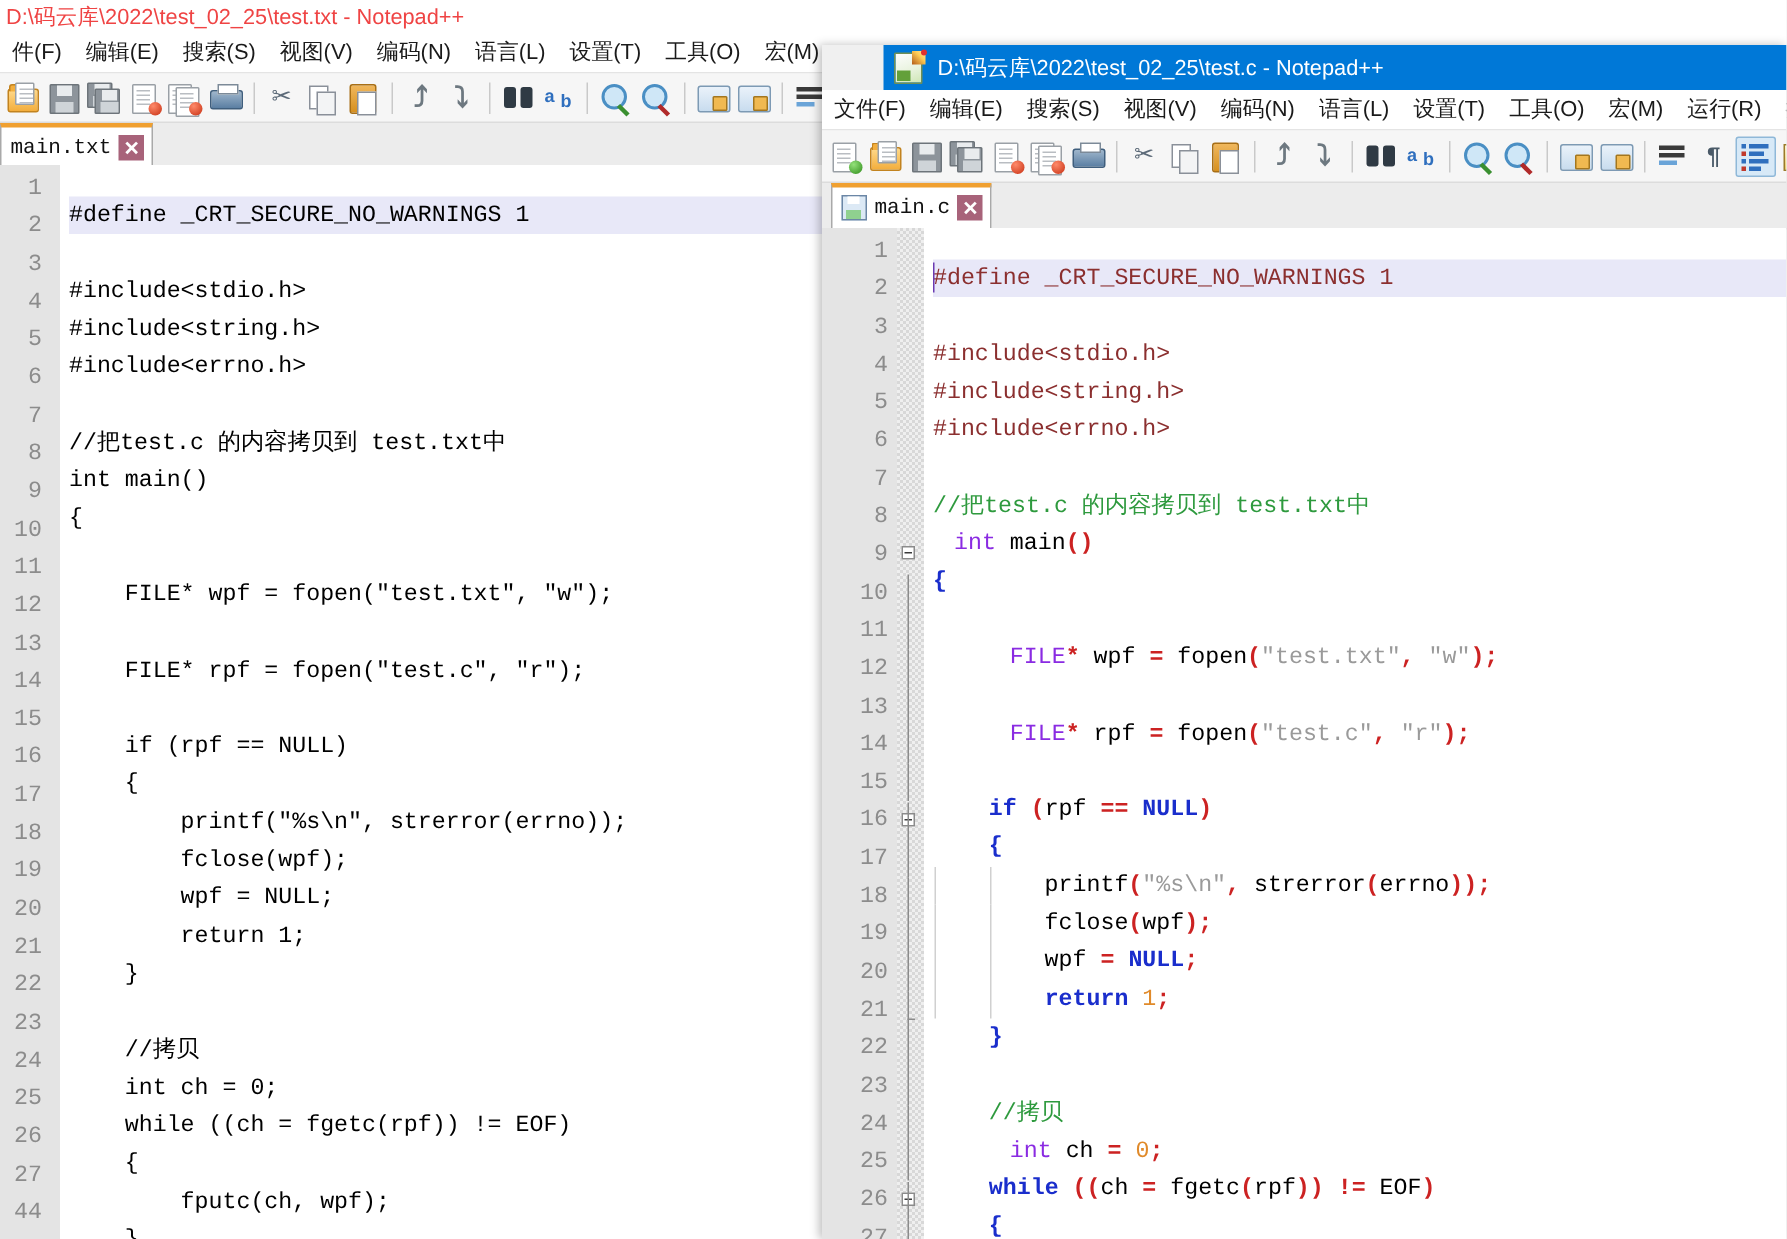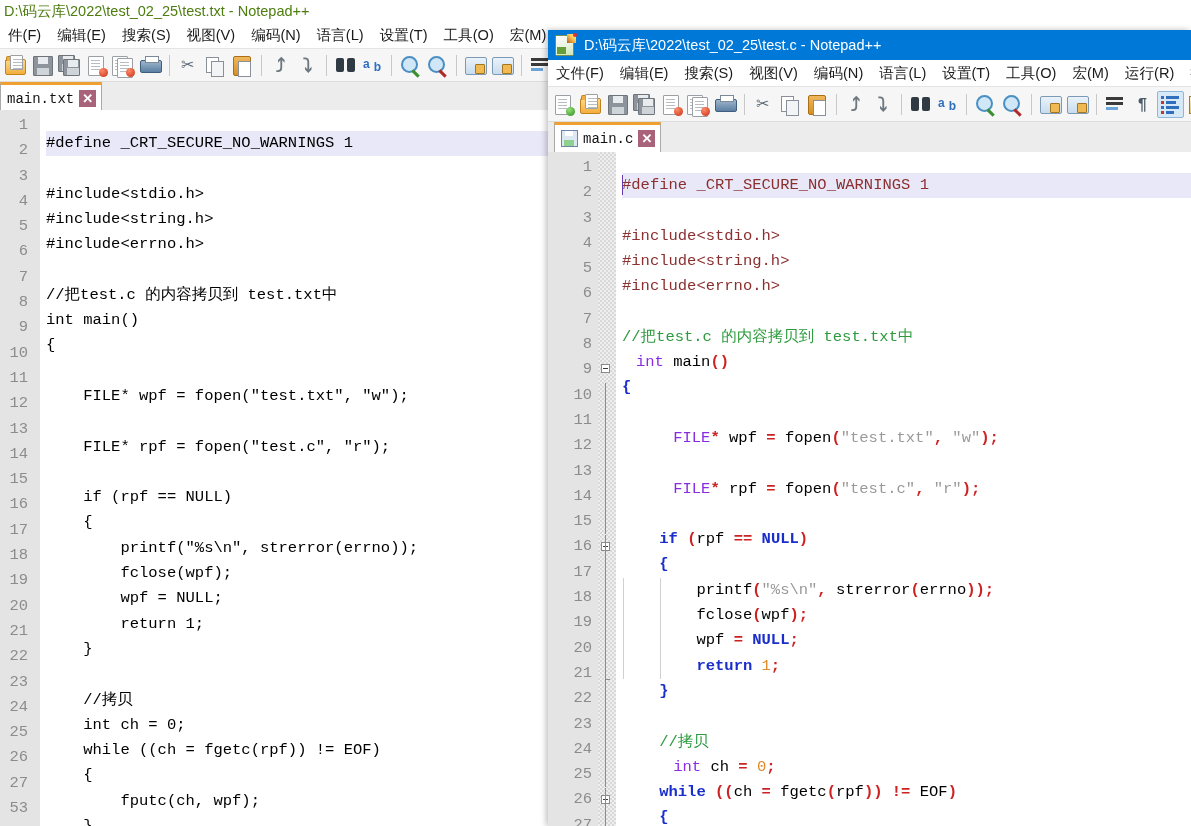--- a/index.html
+++ b/index.html
@@ -10,22 +10,22 @@
     -webkit-font-smoothing:antialiased;
   }
 
   
   .npp-window{position:absolute;background:#f0f0f0;overflow:hidden;}
 
   .titlebar{
     height:30px;display:flex;align-items:center;gap:8px;
     padding:0 6px;color:#ffffff;font-size:14.5px;white-space:nowrap;
   }
-  .titlebar.active{background:#0078d7;}
-  .titlebar.inactive{background:#ffffff;color:#4d7c0f;}
+  .titlebar.active{background:#0078d7;margin-left:41px;}
+  .titlebar.inactive{background:#ffffff;color:#ef4444;}
 
   .title-icon{width:22px;height:22px;position:relative;flex:none;}
   .title-icon .pad{
     position:absolute;left:1px;top:1px;width:17px;height:19px;
     background:linear-gradient(160deg,#fdfdfd 0%,#e9f3df 55%,#cfe6b5 100%);
     border:1px solid #6f8f55;border-radius:1px;
   }
   .title-icon .pad:after{
     content:"";position:absolute;left:1px;bottom:1px;width:9px;height:7px;
     background:#63a03a;
@@ -280,21 +280,21 @@
         <div class="ln">18</div>
         <div class="ln">19</div>
         <div class="ln">20</div>
         <div class="ln">21</div>
         <div class="ln">22</div>
         <div class="ln">23</div>
         <div class="ln">24</div>
         <div class="ln">25</div>
         <div class="ln">26</div>
         <div class="ln">27</div>
-        <div class="ln">53</div>
+        <div class="ln">44</div>
         <div class="ln">29</div>
       </div>
     <div class="fold plain" style="width:6px;"></div>
     <div class="code" id="left-code" style="padding-left:6px;"><div class="codeline cur"><span class="c-plain">#define _CRT_SECURE_NO_WARNINGS 1</span></div><div class="codeline">&nbsp;</div><div class="codeline"><span class="c-plain">#include&lt;stdio.h&gt;</span></div><div class="codeline"><span class="c-plain">#include&lt;string.h&gt;</span></div><div class="codeline"><span class="c-plain">#include&lt;errno.h&gt;</span></div><div class="codeline">&nbsp;</div><div class="codeline"><span class="c-plain">//把test.c 的内容拷贝到 test.txt中</span></div><div class="codeline"><span class="c-plain">int main()</span></div><div class="codeline"><span class="c-plain">{</span></div><div class="codeline">&nbsp;</div><div class="codeline"><span class="c-plain">    FILE* wpf = fopen("test.txt", "w");</span></div><div class="codeline">&nbsp;</div><div class="codeline"><span class="c-plain">    FILE* rpf = fopen("test.c", "r");</span></div><div class="codeline">&nbsp;</div><div class="codeline"><span class="c-plain">    if (rpf == NULL)</span></div><div class="codeline"><span class="c-plain">    {</span></div><div class="codeline"><span class="c-plain">        printf("%s\n", strerror(errno));</span></div><div class="codeline"><span class="c-plain">        fclose(wpf);</span></div><div class="codeline"><span class="c-plain">        wpf = NULL;</span></div><div class="codeline"><span class="c-plain">        return 1;</span></div><div class="codeline"><span class="c-plain">    }</span></div><div class="codeline">&nbsp;</div><div class="codeline"><span class="c-plain">    //拷贝</span></div><div class="codeline"><span class="c-plain">    int ch = 0;</span></div><div class="codeline"><span class="c-plain">    while ((ch = fgetc(rpf)) != EOF)</span></div><div class="codeline"><span class="c-plain">    {</span></div><div class="codeline"><span class="c-plain">        fputc(ch, wpf);</span></div><div class="codeline"><span class="c-plain">    }</span></div><div class="codeline">&nbsp;</div></div>
   </div>
 </div>
 
 <div class="npp-window" style="left:548px;top:30px;width:643px;height:796px;box-shadow:-2px 0 6px rgba(0,0,0,.25);">
 
   <div class="titlebar active">

